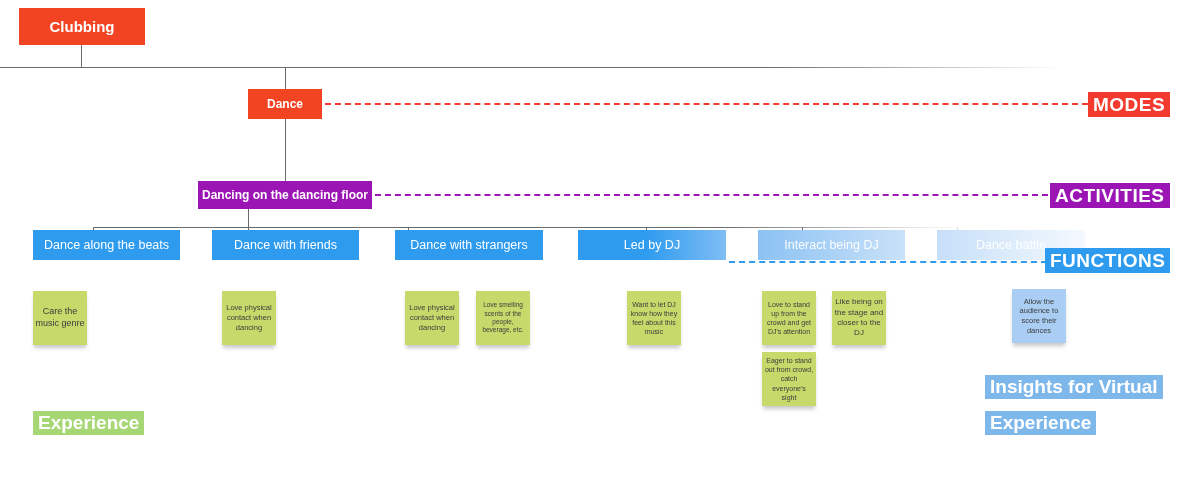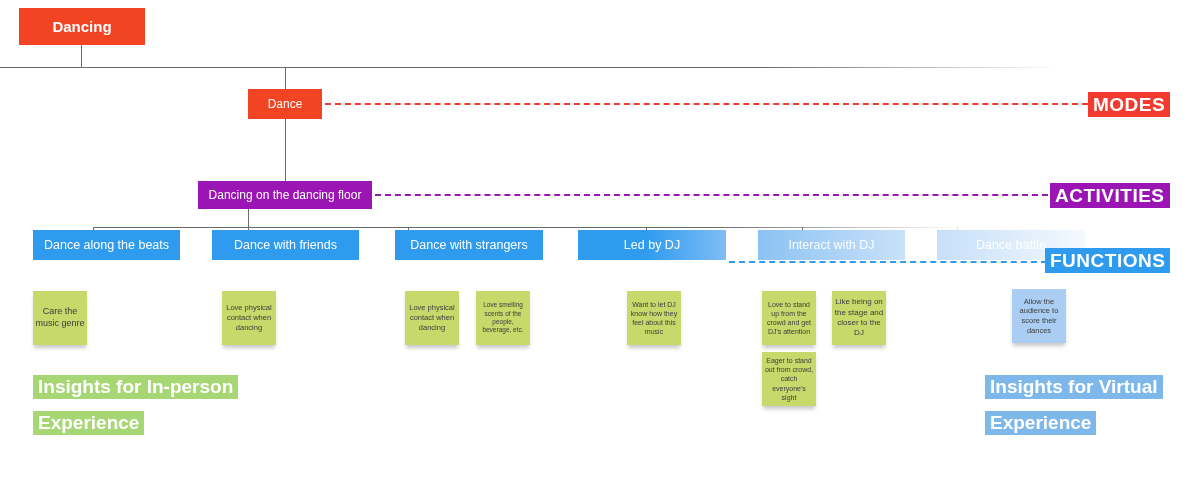--- a/index.html
+++ b/index.html
@@ -8,21 +8,21 @@
     font-family:"Liberation Sans", sans-serif;
   }
   
   .vline{position:absolute;width:1px;background:#6b6b6b;}
   .hline{position:absolute;height:1px;background:#6b6b6b;}
   .hline.fade{background:linear-gradient(90deg,#6b6b6b 0%,#6b6b6b 72%,rgba(107,107,107,0) 100%);}
   .faint{opacity:.25;}
   
   .node{
     position:absolute;display:flex;align-items:center;justify-content:center;
-    color:#ffffff;text-align:center;box-sizing:border-box;
+    color:#ffffff;text-align:center;box-sizing:border-box;font-weight:bold;
   }
   .node.root{left:19px;top:8px;width:126px;height:37px;background:var(--orange);font-weight:bold;font-size:15px;}
   .node.mode{left:248px;top:89px;width:74px;height:30px;background:var(--orange);font-size:12px;}
   .node.activity{left:198px;top:181px;width:174px;height:28px;background:var(--purple);font-size:12px;}
   .func{position:absolute;top:230px;height:30px;display:flex;align-items:center;justify-content:center;
         color:#fff;font-size:12.5px;background:var(--blue);z-index:1;}
   .func.grad{background:linear-gradient(90deg,var(--blue) 0%,var(--blue) 45%,#7fbdf4 100%);}
   .func.faded1{background:linear-gradient(90deg,#8cc2f3 0%,#c9e1f9 100%);color:rgba(255,255,255,.95);}
   .func.faded2{background:linear-gradient(90deg,#c6dff8 0%,#f4f9fe 100%);color:rgba(255,255,255,.95);}
   
@@ -64,43 +64,42 @@
   <div class="vline" style="left:93px;top:227px;height:20px"></div>
   <div class="vline" style="left:408px;top:227px;height:20px"></div>
   <div class="vline" style="left:646px;top:227px;height:20px"></div>
   <div class="vline" style="left:802px;top:227px;height:20px"></div>
   <div class="vline faint" style="left:957px;top:227px;height:20px"></div>
 
   <div class="dash red" style="left:325px;top:103px;width:763px"></div>
   <div class="dash purple" style="left:375px;top:194px;width:673px"></div>
   <div class="dash blue" style="left:729px;top:261px;width:318px"></div>
 
-  <div class="node root">Dancing</div>
+  <div class="node root">Clubbing</div>
   <div class="node mode">Dance</div>
   <div class="node activity">Dancing on the dancing floor</div>
 
   <div class="func" style="left:33px;width:147px">Dance along the beats</div>
   <div class="func" style="left:212px;width:147px">Dance with friends</div>
   <div class="func" style="left:395px;width:148px">Dance with strangers</div>
   <div class="func grad" style="left:578px;width:148px">Led by DJ</div>
-  <div class="func faded1" style="left:758px;width:147px">Interact with DJ</div>
+  <div class="func faded1" style="left:758px;width:147px">Interact being DJ</div>
   <div class="func faded2" style="left:937px;width:148px">Dance battle</div>
 
   <div class="tag modes">MODES</div>
   <div class="tag activities">ACTIVITIES</div>
   <div class="tag functions">FUNCTIONS</div>
 
   <div class="sticky" style="left:33px;top:291px;font-size:9px">Care the music genre</div>
   <div class="sticky" style="left:222px;top:291px;font-size:7.5px">Love physical contact when dancing</div>
   <div class="sticky" style="left:405px;top:291px;font-size:7.5px">Love physical contact when dancing</div>
   <div class="sticky" style="left:476px;top:291px;font-size:6.5px">Love smelling scents of the people, beverage, etc.</div>
   <div class="sticky" style="left:627px;top:291px;font-size:7px">Want to let DJ know how they feel about this music</div>
   <div class="sticky" style="left:762px;top:291px;font-size:7px">Love to stand up from the crowd and get DJ's attention</div>
   <div class="sticky" style="left:832px;top:291px;font-size:8px">Like being on the stage and closer to the DJ</div>
   <div class="sticky" style="left:762px;top:352px;font-size:7px">Eager to stand out from crowd, catch everyone's sight</div>
   <div class="sticky blue" style="left:984px;top:289px;font-size:7.5px">Allow the audience to score their dances</div>
 
-  <div class="insight green" style="left:33px;top:375px">Insights for In-person</div>
   <div class="insight green" style="left:33px;top:411px">Experience</div>
   <div class="insight blueh" style="left:985px;top:375px">Insights for Virtual</div>
   <div class="insight blueh" style="left:985px;top:411px">Experience</div>
 
 </div>
 
 </body></html>

